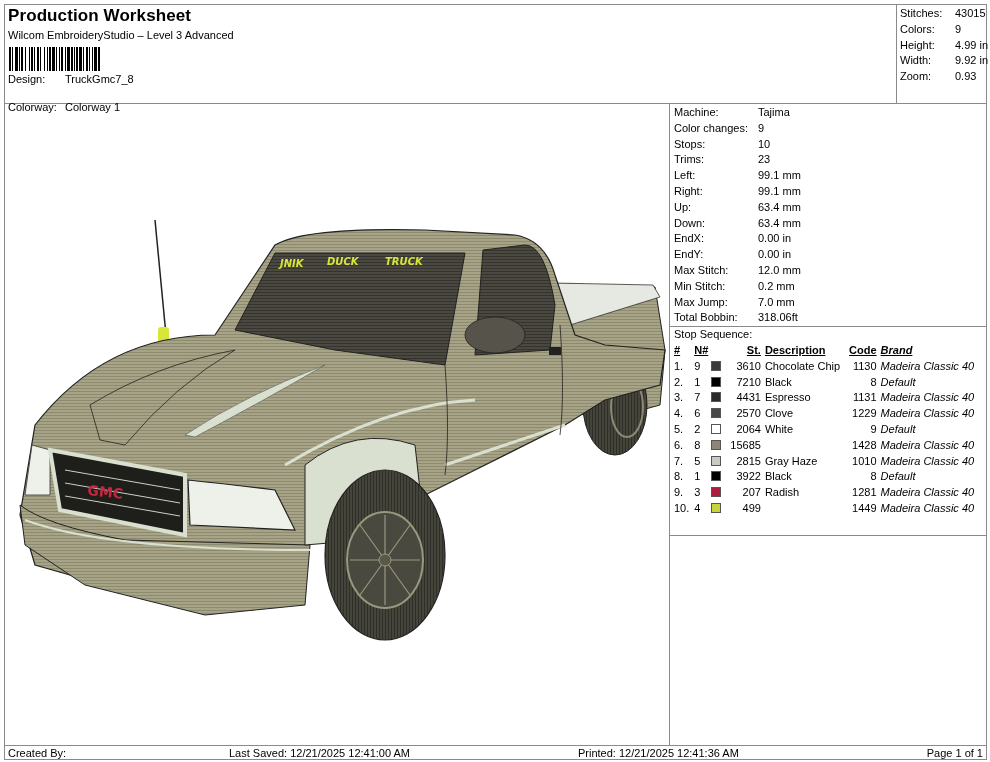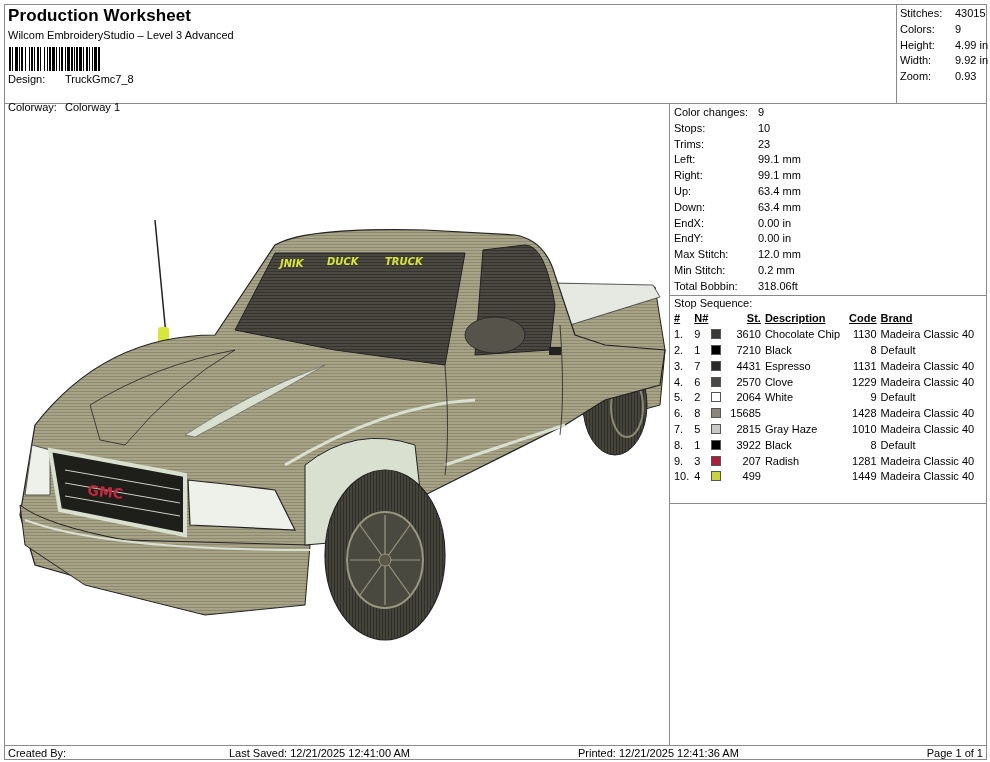--- a/index.html
+++ b/index.html
@@ -34,21 +34,21 @@
 
   table.seq { border-collapse: collapse; margin-left: 4px; font-size: 11px; }
   table.seq th, table.seq td { height: 15.8px; line-height: 15.8px; padding: 0; white-space: nowrap; font-weight: normal; }
   table.seq th { font-weight: bold; text-decoration: underline; text-align: left; }
   .c-idx { width: 22px; }
   .c-n { width: 18px; }
   .c-sw { width: 22px; }
   .c-st { width: 35px; text-align: right !important; padding-right: 4px !important; }
   .c-desc { width: 86px; }
   .c-code { width: 33px; text-align: right !important; padding-right: 4px !important; }
-  .c-brand { width: 111px; }
+  .c-brand { width: 111px; font-style: italic; }
   .swatch { display: inline-block; width: 10px; height: 10px; border: 1px solid #555; vertical-align: -1px; }
   .seq-wrap { border-bottom: 1px solid #8a8a8a; padding-bottom: 18px; }
 
   
   .footer { position: absolute; left: 0; top: 740px; width: 981px; height: 15px; border-top: 1px solid #8a8a8a; font-size: 11px; line-height: 14px; }
   .footer span { position: absolute; top: 0; }
 </style>
 </head>
 <body>
 
@@ -201,31 +201,33 @@
         <line x1="345" y1="555" x2="415" y2="555"></line>
         <line x1="355" y1="520" x2="405" y2="590"></line>
         <line x1="405" y1="520" x2="355" y2="590"></line>
       </g>
       <circle cx="380" cy="555" r="6" fill="#5a5849" stroke="#9a977f"></circle>
     </svg>
   </div>
 
   <div class="info">
     <div class="info-block" id="kv-list">
+        <div class="kv"><span class="lbl">Machine:</span><span>Tajima</span></div>
         <div class="kv"><span class="lbl">Color changes:</span><span>9</span></div>
         <div class="kv"><span class="lbl">Stops:</span><span>10</span></div>
         <div class="kv"><span class="lbl">Trims:</span><span>23</span></div>
         <div class="kv"><span class="lbl">Left:</span><span>99.1 mm</span></div>
         <div class="kv"><span class="lbl">Right:</span><span>99.1 mm</span></div>
         <div class="kv"><span class="lbl">Up:</span><span>63.4 mm</span></div>
         <div class="kv"><span class="lbl">Down:</span><span>63.4 mm</span></div>
         <div class="kv"><span class="lbl">EndX:</span><span>0.00 in</span></div>
         <div class="kv"><span class="lbl">EndY:</span><span>0.00 in</span></div>
         <div class="kv"><span class="lbl">Max Stitch:</span><span>12.0 mm</span></div>
         <div class="kv"><span class="lbl">Min Stitch:</span><span>0.2 mm</span></div>
+        <div class="kv"><span class="lbl">Max Jump:</span><span>7.0 mm</span></div>
         <div class="kv"><span class="lbl">Total Bobbin:</span><span>318.06ft</span></div>
       </div>
     <div class="seq-wrap">
       <div class="stop-title">Stop Sequence:</div>
       <table class="seq">
         <thead>
           <tr>
             <th class="c-idx">#</th>
             <th class="c-n">N#</th>
             <th class="c-sw"></th>

